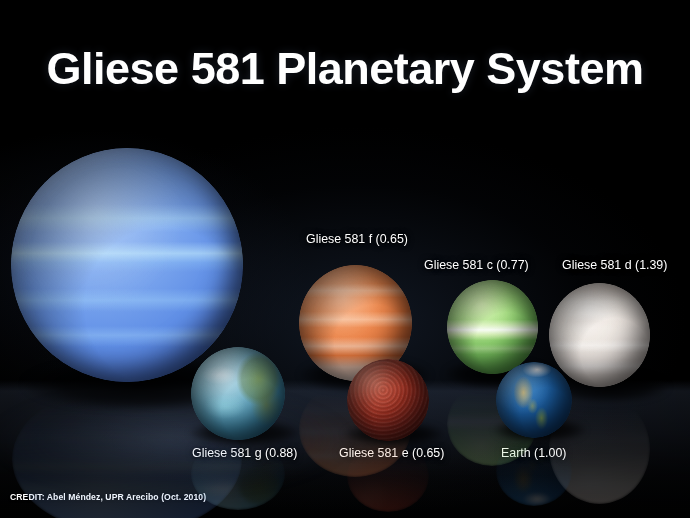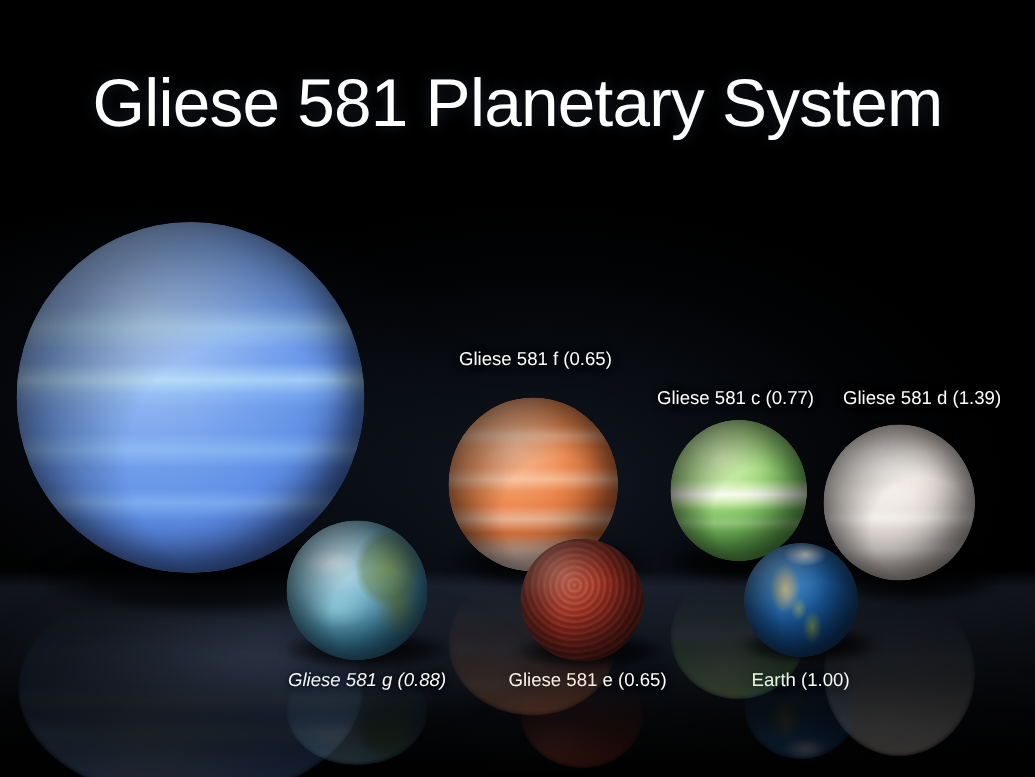--- a/index.html
+++ b/index.html
@@ -64,21 +64,21 @@
 
   
   .title {
     position: absolute;
     left: 0;
     right: 0;
     top: 15px;
     text-align: center;
     font-size: 45px;
     line-height: 1.05;
-    font-weight: normal;
+    font-weight: bold;
     letter-spacing: -0.5px;
     color: #ffffff;
     text-shadow: 0 0 10px rgba(160,190,255,0.16);
   }
 
   .intro {
     position: absolute;
     left: 270px;
     top: 78px;
     width: 408px;
@@ -301,20 +301,21 @@
   </div>
 
   <div class="vignette"></div>
 
   <h1 class="title">Gliese 581 Planetary System</h1>
 
   <div class="intro">
   </div>
 
   <span class="plabel" style="left:306px; top:232px;">Gliese 581 f (0.65)</span>
-  <span class="plabel" style="left:438px; top:258px;">Gliese 581 c (0.77)</span>
+  <span class="plabel" style="left:424px; top:258px;">Gliese 581 c (0.77)</span>
   <span class="plabel" style="left:562px; top:258px;">Gliese 581 d (1.39)</span>
-  <span class="plabel" style="left:192px; top:446px;font-style:italic;">Gliese 581 g (0.88)</span>
+  <span class="plabel" style="left:192px; top:446px;">Gliese 581 g (0.88)</span>
   <span class="plabel" style="left:339px; top:446px;">Gliese 581 e (0.65)</span>
   <span class="plabel" style="left:501px; top:446px;">Earth (1.00)</span>
 
+  <div class="credit">CREDIT: Abel Méndez, UPR Arecibo (Oct. 2010)</div>
 
 </div>
 
 </body></html>

